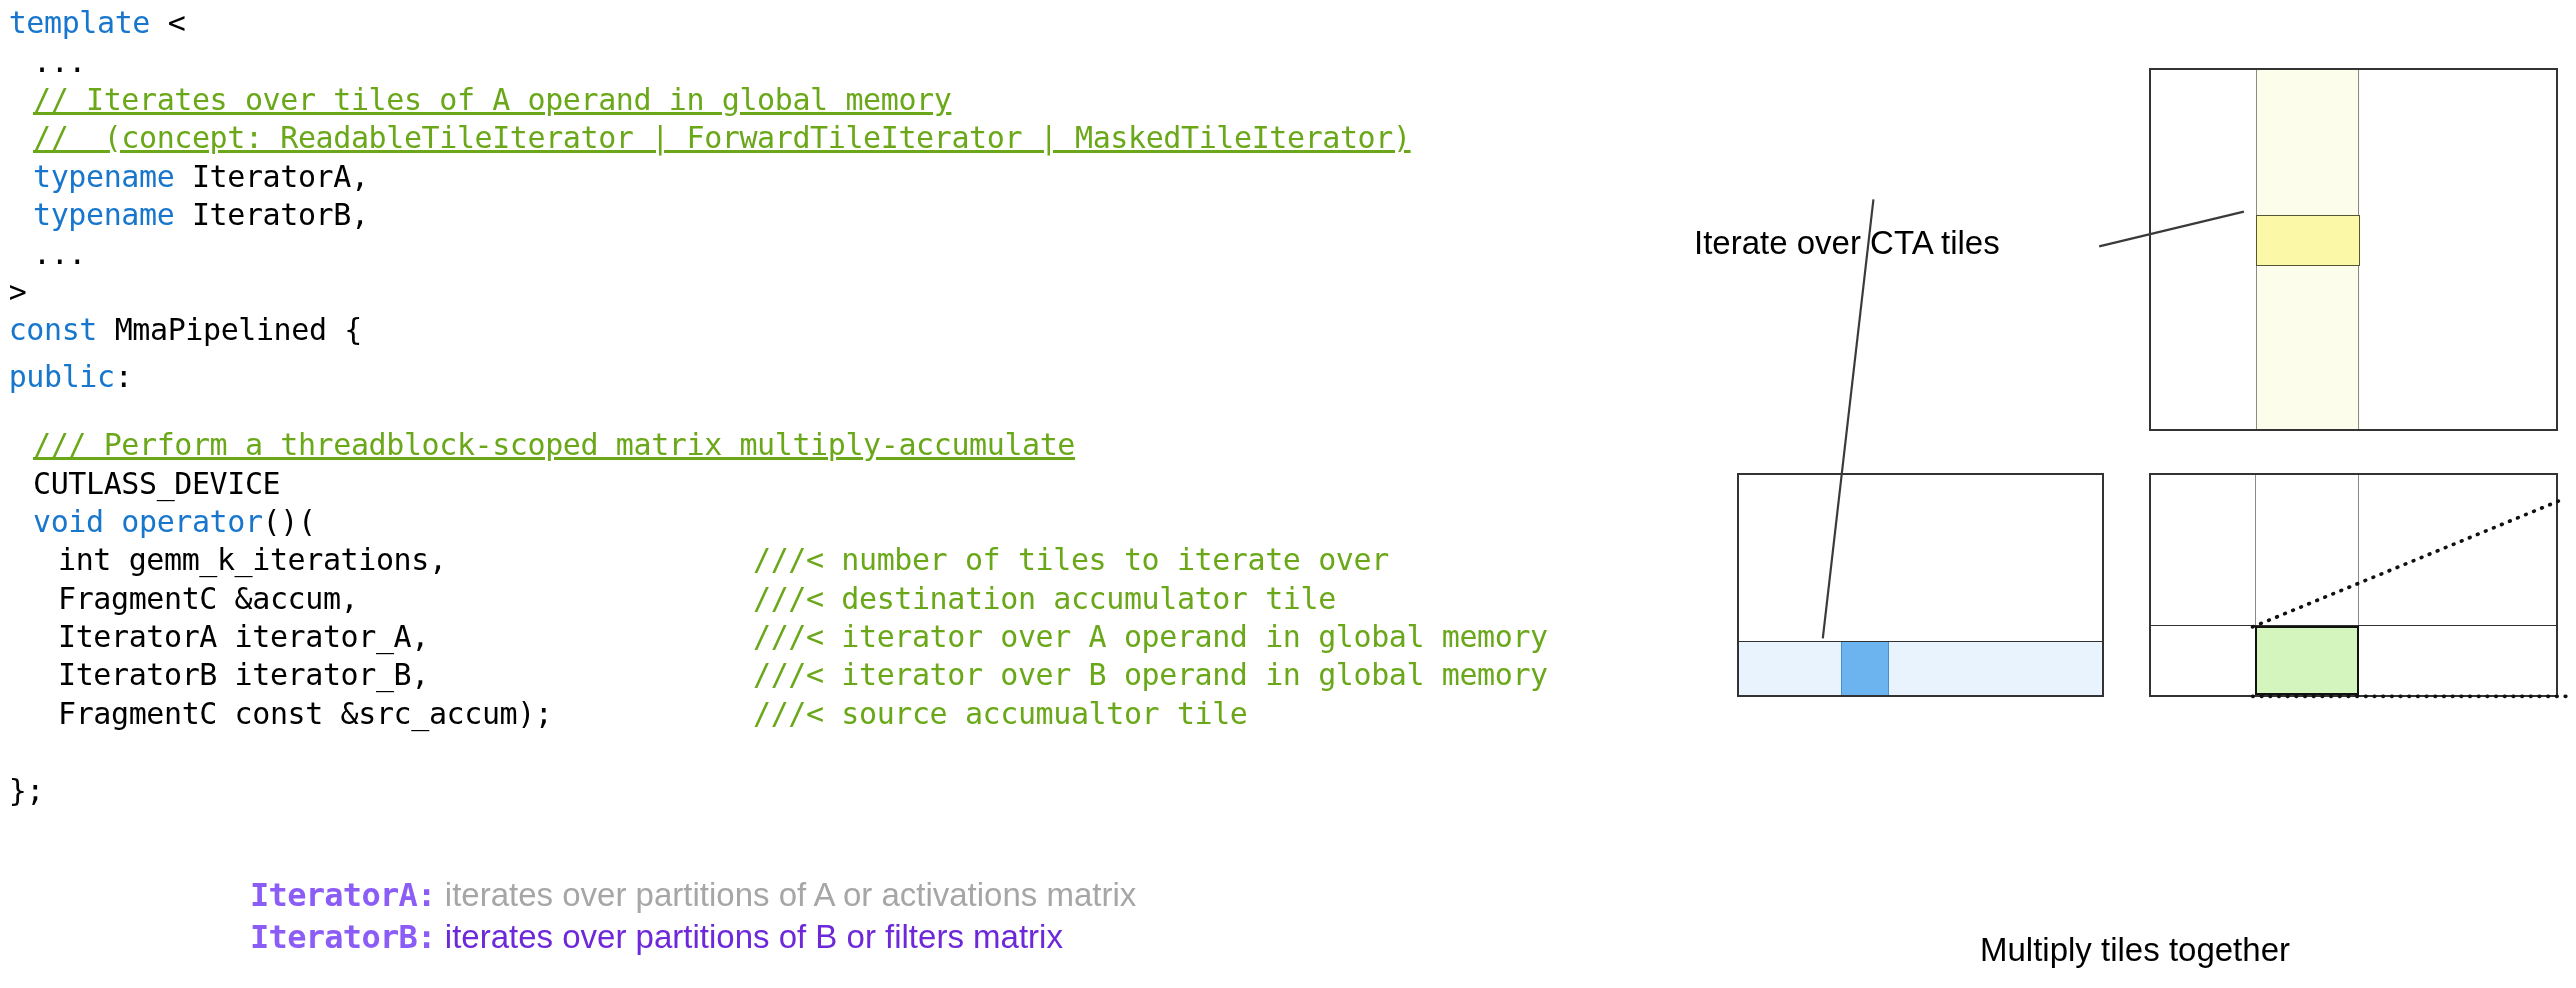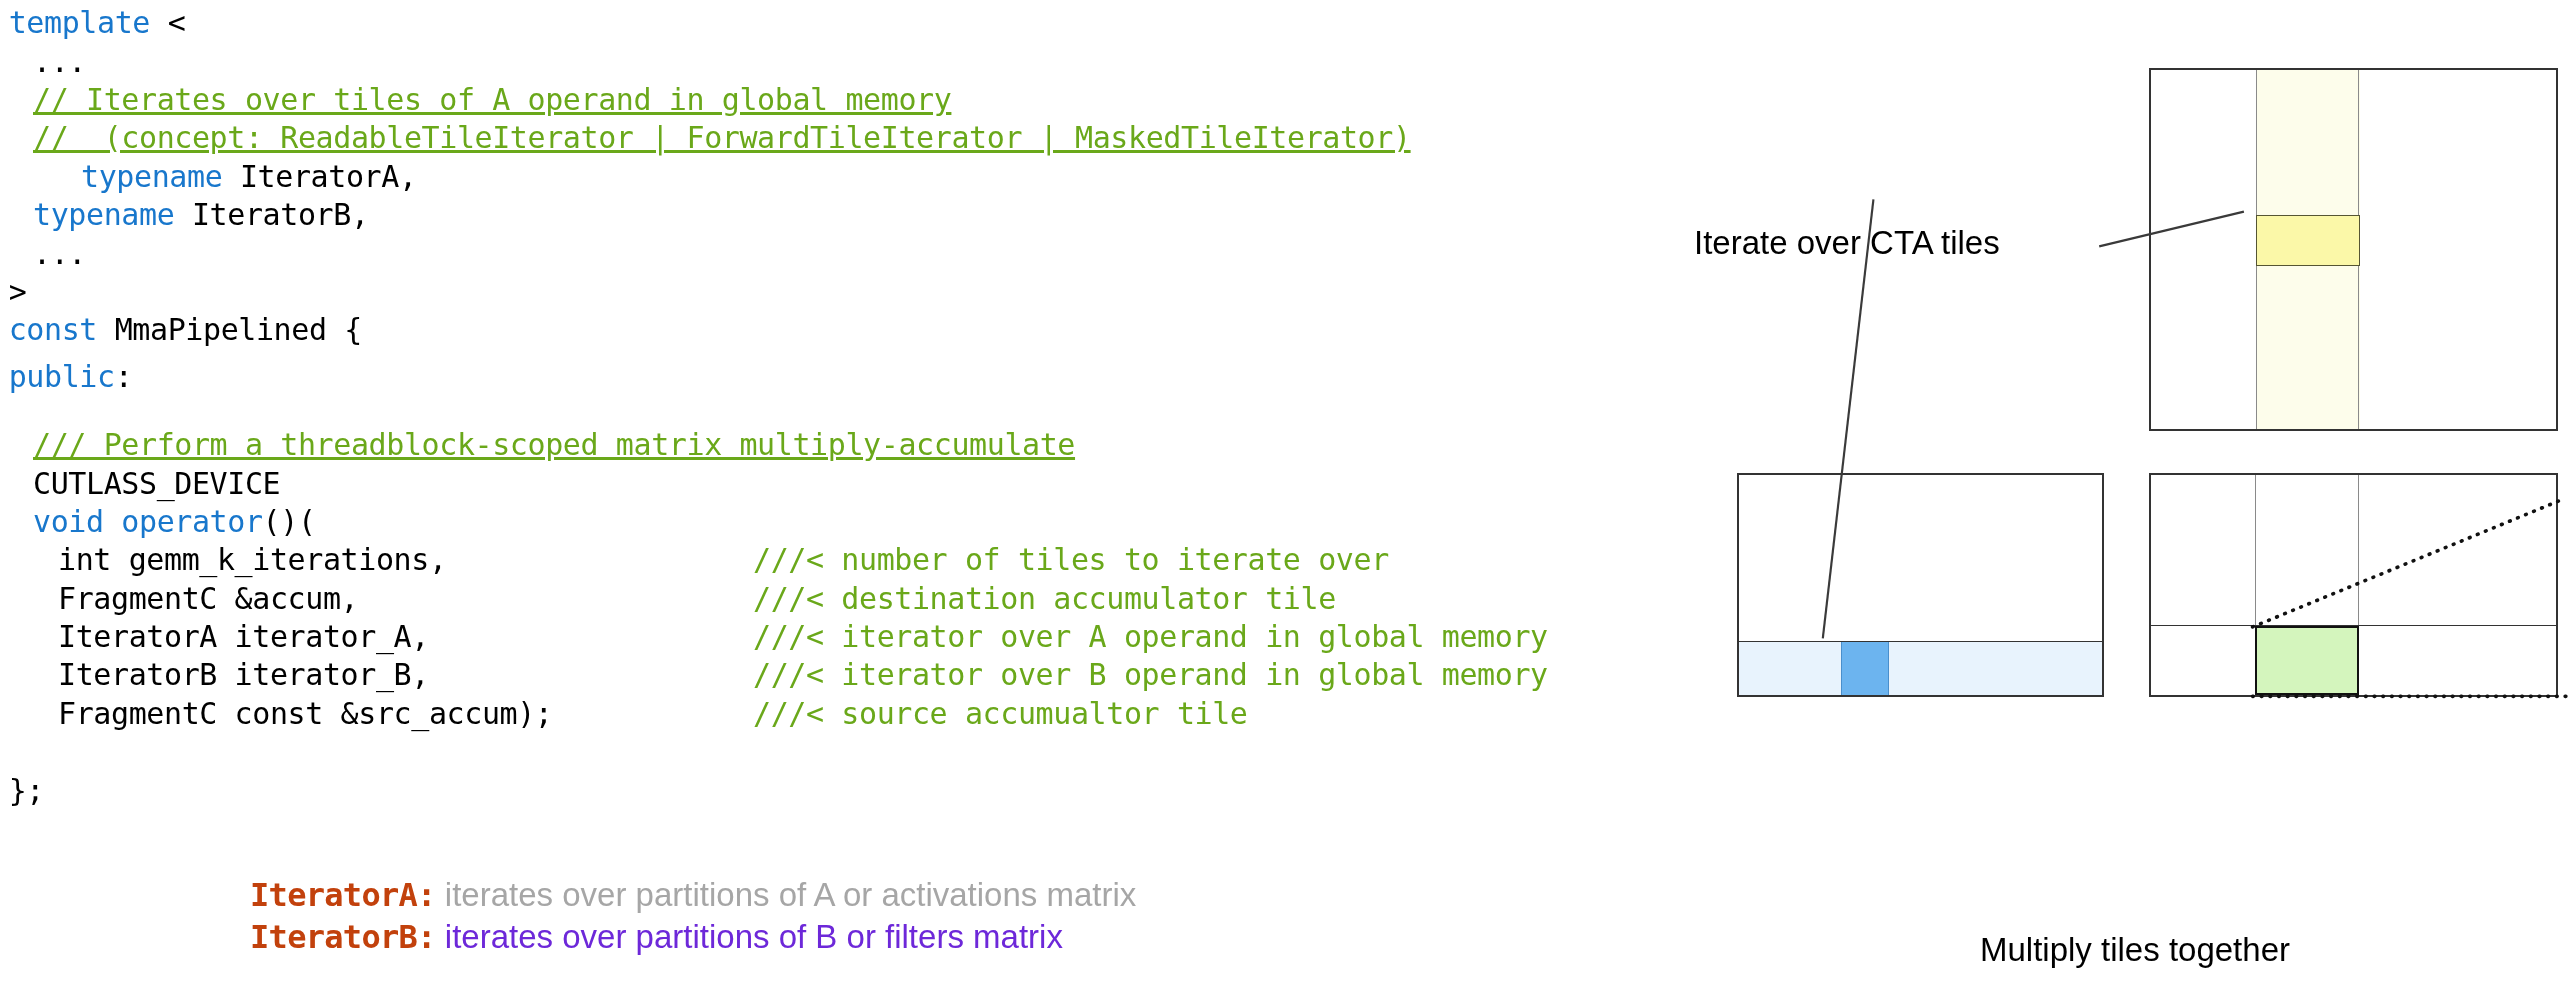--- a/index.html
+++ b/index.html
@@ -56,21 +56,21 @@
     width: 1230px;
   }
   .legend-row {
     font-size: 32px;
     line-height: 41px;
     white-space: pre;
   }
   .legend-key {
     font-family: "DejaVu Sans Mono", "Liberation Mono", monospace;
     font-weight: bold;
-    color: #c2410c;
+    color: #8b5cf6;
     letter-spacing: -0.7px;
     text-align: center;
   }
   .legend-desc {
     font-family: "Liberation Sans", sans-serif;
     color: #a6a6a6;
     font-size: 33px;
   }
 
   
@@ -126,21 +126,21 @@
   }
 </style>
 </head>
 <body>
 
 <div id="code-panel">
     <div class="code-line" style="left: 8.7px; top: 4.3px;"><span class="tok kw">template</span><span class="tok plain"> &lt;</span></div>
     <div class="code-line" style="left: 33px; top: 43px;"><span class="tok plain">...</span></div>
     <div class="code-line" style="left: 33px; top: 81px;"><span class="tok cmt">// Iterates over tiles of A operand in global memory</span></div>
     <div class="code-line" style="left: 33px; top: 119px;"><span class="tok cmt">//  (concept: ReadableTileIterator | ForwardTileIterator | MaskedTileIterator)</span></div>
-    <div class="code-line" style="left: 33px; top: 158px; margin-left: 48px;"><span class="tok kw">typename</span><span class="tok plain"> IteratorA,</span></div>
+    <div class="code-line" style="left: 33px; top: 158px;"><span class="tok kw">typename</span><span class="tok plain"> IteratorA,</span></div>
     <div class="code-line" style="left: 33px; top: 196px;"><span class="tok kw">typename</span><span class="tok plain"> IteratorB,</span></div>
     <div class="code-line" style="left: 33px; top: 235px;"><span class="tok plain">...</span></div>
     <div class="code-line" style="left: 8.7px; top: 273px;"><span class="tok plain">&gt;</span></div>
     <div class="code-line" style="left: 8.7px; top: 311px;"><span class="tok kw">const</span><span class="tok plain"> MmaPipelined {</span></div>
     <div class="code-line" style="left: 8.7px; top: 350px; margin-top: 8px;"><span class="tok kw">public</span><span class="tok plain">:</span></div>
     <div class="code-line" style="left: 8.7px; top: 388px;"><span class="tok plain"></span></div>
     <div class="code-line" style="left: 33px; top: 426px;"><span class="tok cmt">/// Perform a threadblock-scoped matrix multiply-accumulate</span></div>
     <div class="code-line" style="left: 33px; top: 465px;"><span class="tok plain">CUTLASS_DEVICE</span></div>
     <div class="code-line" style="left: 58px; top: 541px;"><span class="tok plain">int gemm_k_iterations,</span></div>
     <div class="code-line" style="left: 33px; top: 503px;"><span class="tok kw">void operator</span><span class="tok plain">()(</span></div>

